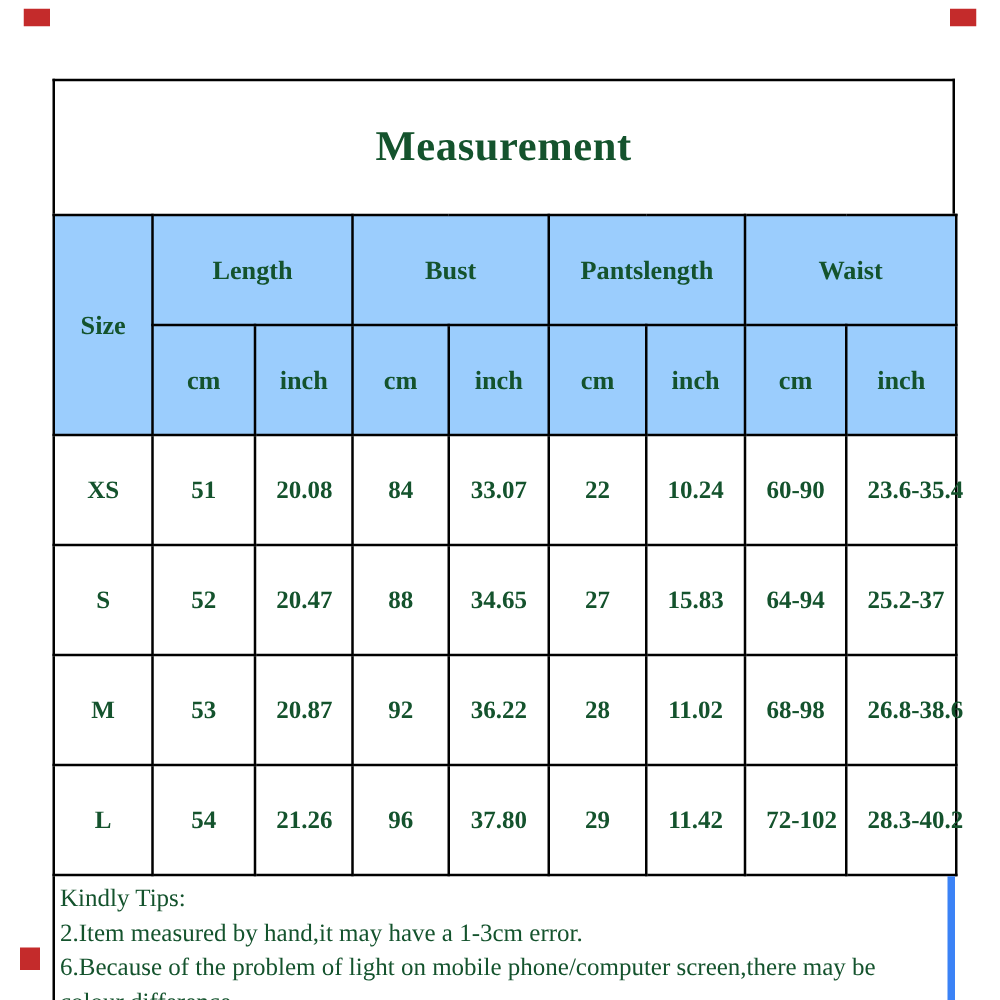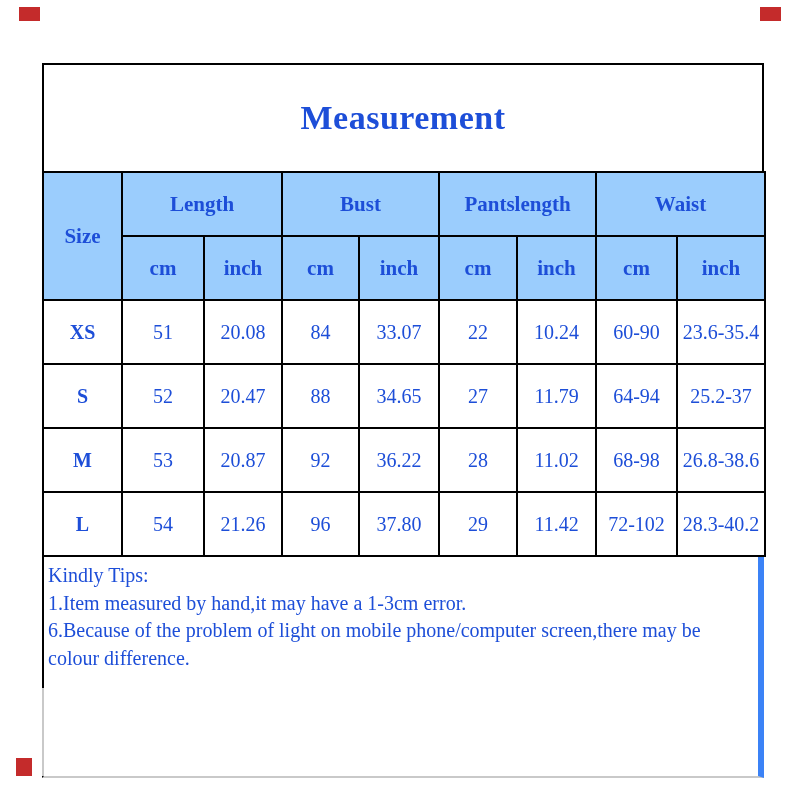--- a/index.html
+++ b/index.html
@@ -7,21 +7,21 @@
     padding: 0;
     background: #ffffff;
   }
   .page {
     position: relative;
     width: 800px;
     height: 800px;
     background: #ffffff;
     overflow: hidden;
     font-family: "Liberation Serif", "DejaVu Serif", serif;
-    color: #1d4ed8;
+    color: #14532d;
   }
   .sheet {
     position: absolute;
     left: 42px;
     top: 63px;
     width: 722px;
   }
   
   .title-box {
     box-sizing: border-box;
@@ -41,35 +41,35 @@
   table.size-table {
     border-collapse: collapse;
     table-layout: fixed;
     width: 722px;
   }
   table.size-table th,
   table.size-table td {
     border: 2px solid #000000;
     text-align: center;
     vertical-align: middle;
-    padding: 4px;
+    padding: 16px;
     overflow: visible;
     white-space: nowrap;
     font-size: 20px;
     height: 54px;
     margin-top: 41px;
   }
   table.size-table th {
     background: #9bcdfd;
     font-weight: bold;
     font-size: 21px;
   }
   table.size-table td {
     background: #ffffff;
-    font-weight: normal;
+    font-weight: bold;
   }
   table.size-table td.size-col {
     font-weight: bold;
   }
   
   .tips-box {
     box-sizing: border-box;
     position: relative;
     height: 221px;
     border-left: 2px solid #000000;
@@ -159,21 +159,21 @@
           <td>60-90</td>
           <td>23.6-35.4</td>
         </tr>
         <tr>
           <td class="size-col">S</td>
           <td>52</td>
           <td>20.47</td>
           <td>88</td>
           <td>34.65</td>
           <td>27</td>
-          <td>11.79</td>
+          <td>15.83</td>
           <td>64-94</td>
           <td>25.2-37</td>
         </tr>
         <tr>
           <td class="size-col">M</td>
           <td>53</td>
           <td>20.87</td>
           <td>92</td>
           <td>36.22</td>
           <td>28</td>
@@ -190,18 +190,18 @@
           <td>29</td>
           <td>11.42</td>
           <td>72-102</td>
           <td>28.3-40.2</td>
         </tr>
       </tbody>
     </table>
 
     <div class="tips-box">
       <div class="tips-line">Kindly Tips:</div>
-      <div class="tips-line">1.Item measured by hand,it may have a 1-3cm error.</div>
+      <div class="tips-line">2.Item measured by hand,it may have a 1-3cm error.</div>
       <div class="tips-line">6.Because of the problem of light on mobile phone/computer screen,there may  be colour difference.</div>
     </div>
 
   </div>
 </div>
 
 </body></html>

